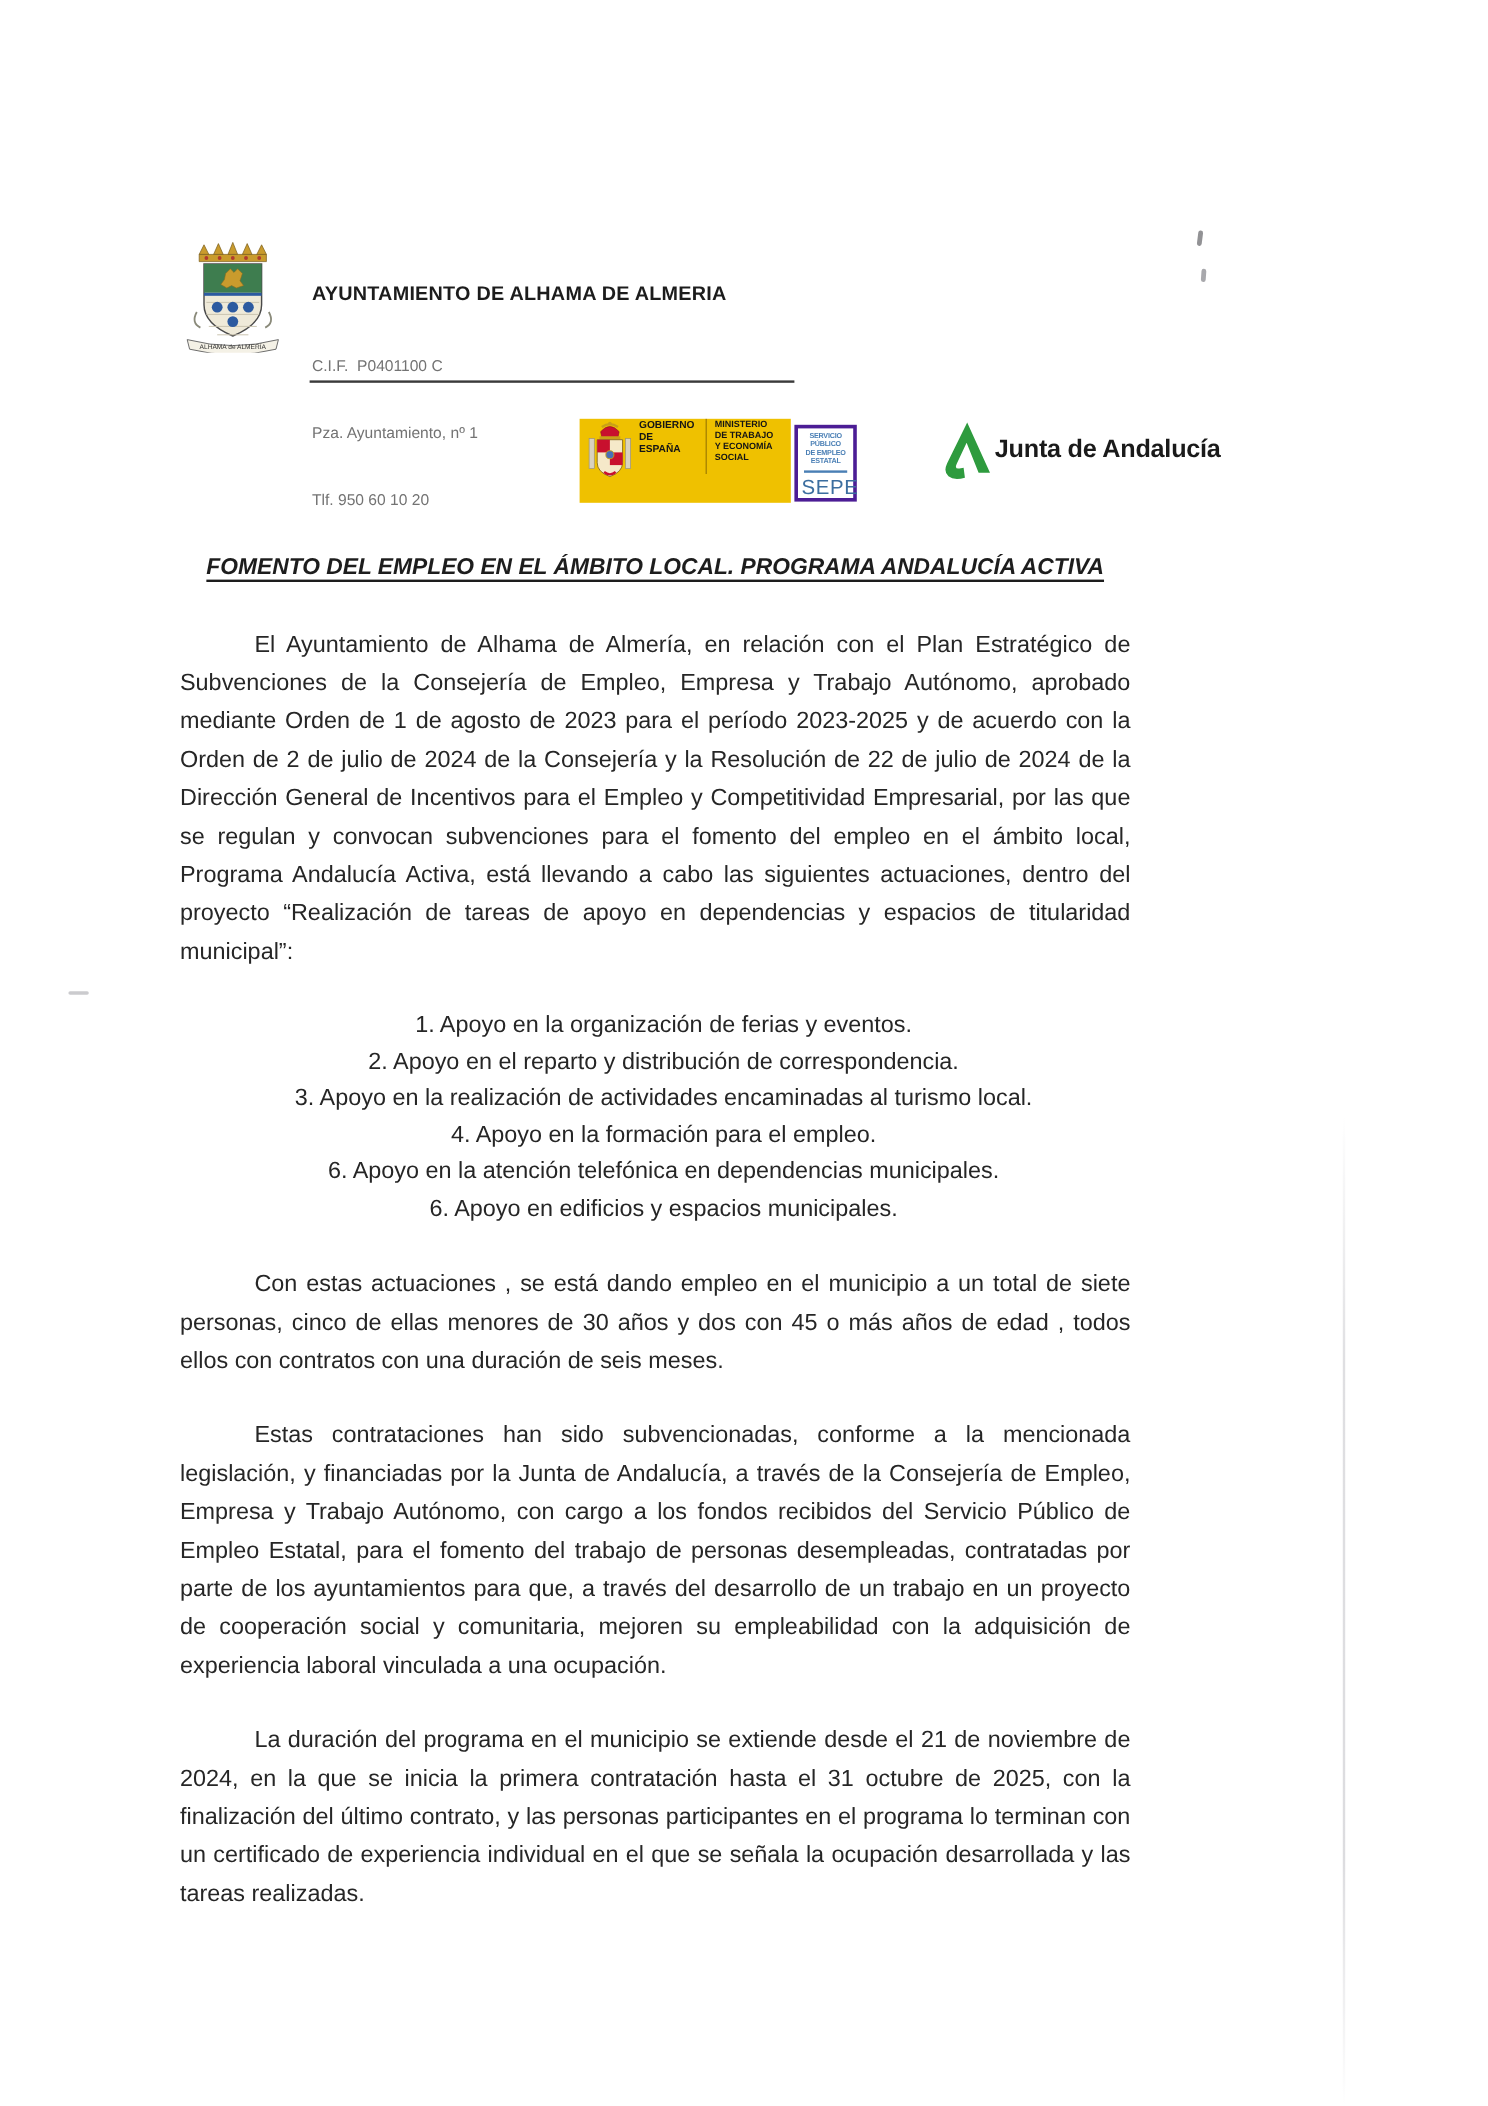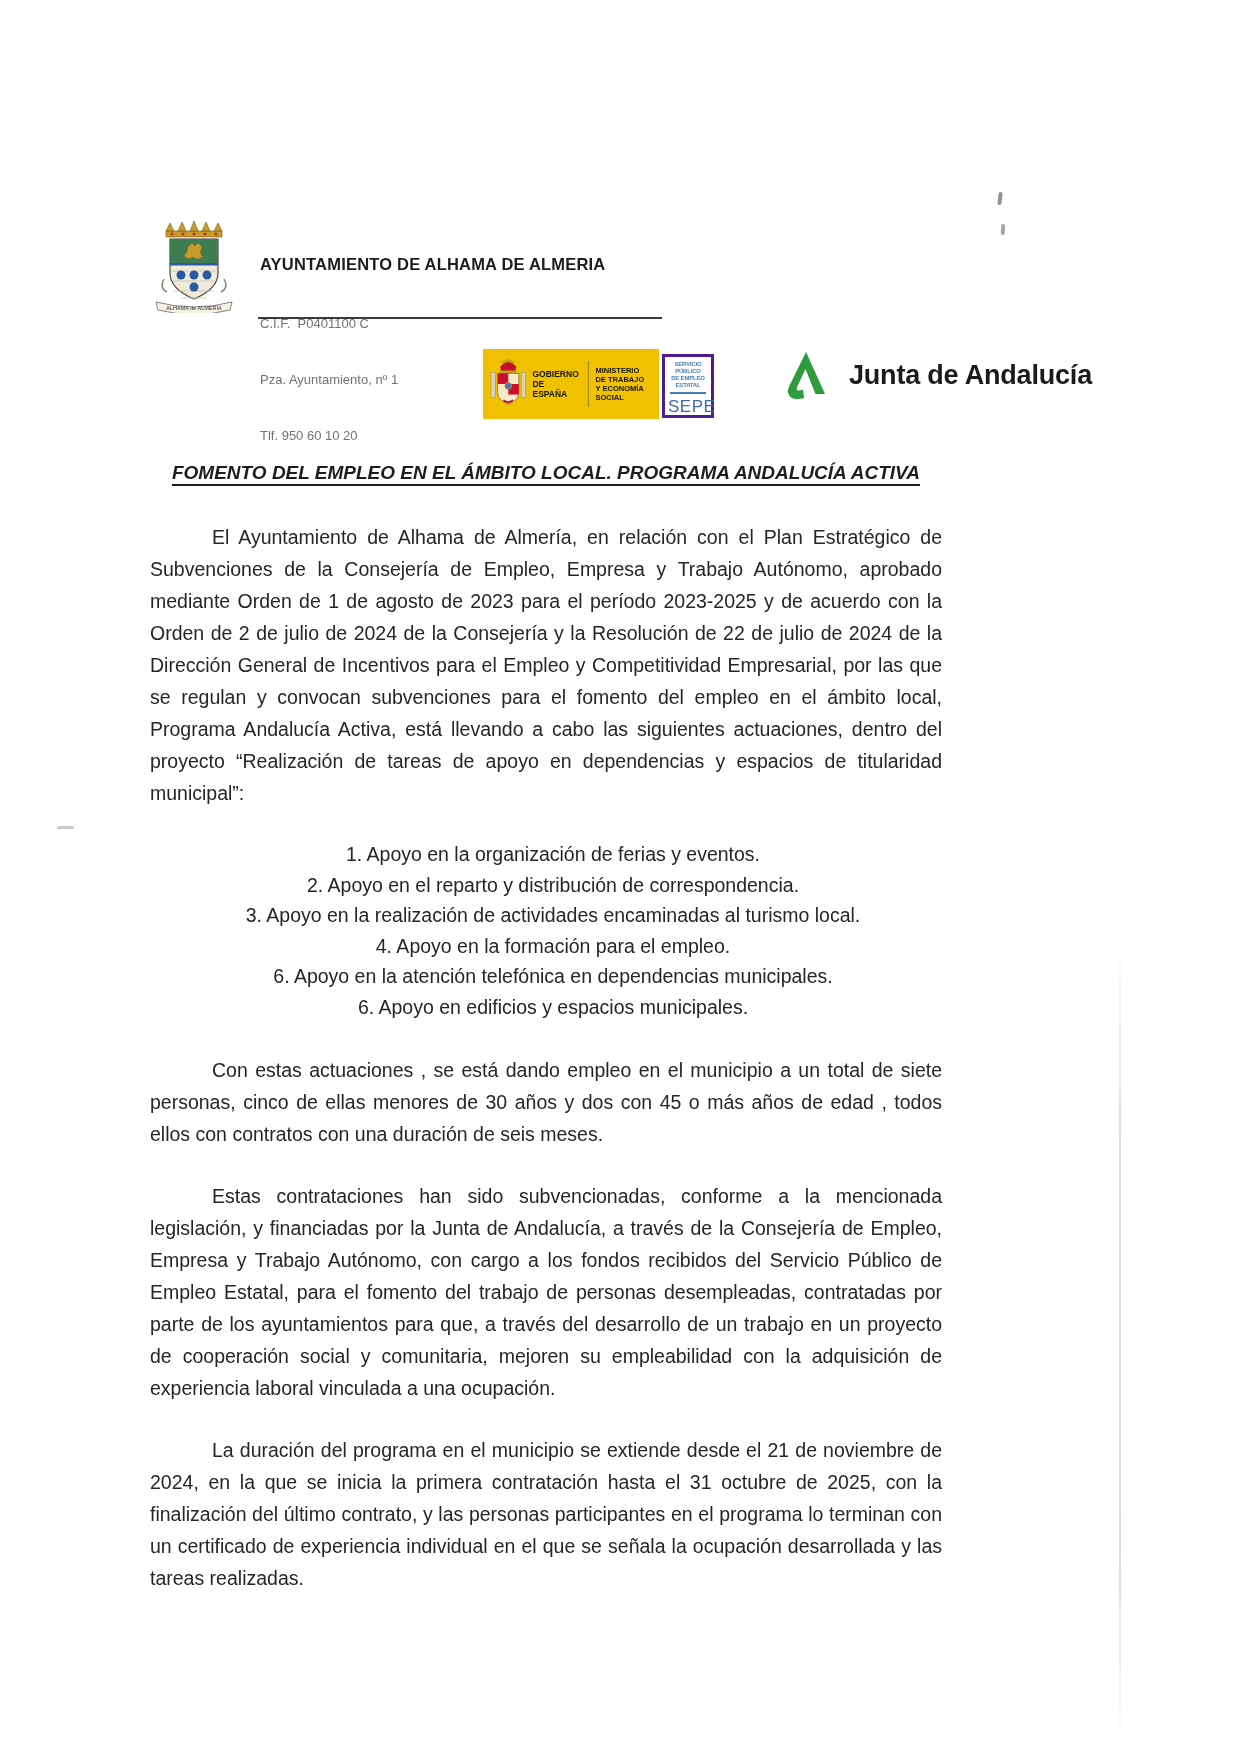--- a/index.html
+++ b/index.html
@@ -1,38 +1,38 @@
 <!DOCTYPE html>
 <html lang="es"><head>
 <meta charset="utf-8">
 <style>
   * { margin:0; padding:0; box-sizing:border-box; }
   html,body { background:#ffffff; }
   body { font-family:"Liberation Sans", sans-serif; }
   .page { position:relative; width:1240px; height:1755px; background:#fff; overflow:hidden; color:#242424; }
 
   
-  .muni-header { position:absolute; left:148px; top:215px; width:520px; height:110px; }
+  .muni-header { position:absolute; left:148px; top:196px; width:520px; height:110px; }
   .crest { position:absolute; left:2px; top:2px; }
   .muni-text { position:absolute; left:112px; top:4px; width:420px; white-space:pre-wrap; }
   .muni-name { font-weight:bold; font-size:16.5px; letter-spacing:.2px; margin-bottom:4px; color:#1c1c1c; }
   .muni-line { font-size:13px; line-height:20px; color:#737373; }
   .header-rule { position:absolute; left:258px; top:317px; width:404px; height:2px; background:#3a3a3a; }
 
   
-  .gov-box { position:absolute; left:483px; top:349px; width:176px; height:70px; background:#EFC100; display:flex; align-items:center; }
+  .gov-box { position:absolute; left:483px; top:349px; width:176px; height:70px; background:#EFC100; display:flex; align-items:flex-start; }
   .gov-text { font-size:8.5px; font-weight:bold; line-height:10px; color:#151515; margin-left:5px; }
   .gov-divider { width:1px; height:46px; background:rgba(60,40,0,.45); margin:0 7px 0 8px; }
   .min-text { font-size:7.5px; font-weight:bold; line-height:9px; color:#151515; width:66px; }
   .sepe-box { position:absolute; left:662px; top:354px; width:52px; height:64px; background:#fff; border:3px solid #4c1d95; padding:4px 3px 0; text-align:center; }
   .sepe-cap { font-size:6px; color:#4a7fb5; line-height:7px; font-weight:bold; letter-spacing:-.2px; }
   .sepe-rule { height:2px; background:#4a7fb5; margin:3px 2px; }
   .sepe-name { font-size:17px; color:#3c6e9f; letter-spacing:.5px; }
   .junta { position:absolute; left:783px; top:350px; display:flex; align-items:center; }
-  .junta-label { font-size:27px; font-weight:bold; color:#1a1a1a; margin-left:20px; letter-spacing:-.2px; }
+  .junta-label { font-size:21px; font-weight:bold; color:#1a1a1a; letter-spacing:-.2px; }
 
   
   .doc-title { position:absolute; left:150px; top:462px; width:792px; text-align:center;
     font-size:19px; font-weight:bold; font-style:italic; color:#1d1d1d;
     text-decoration:underline; text-underline-offset:5px; text-decoration-thickness:2px; }
 
   
   .content { position:absolute; left:150px; top:521px; width:792px; font-size:19.5px; line-height:32px; text-align:justify; color:#262626; }
   .para { text-indent:62px; margin-bottom:30px; }
   .activities { margin:0 0 32px 0; padding-left:14px; line-height:30.5px; text-align:center; }

